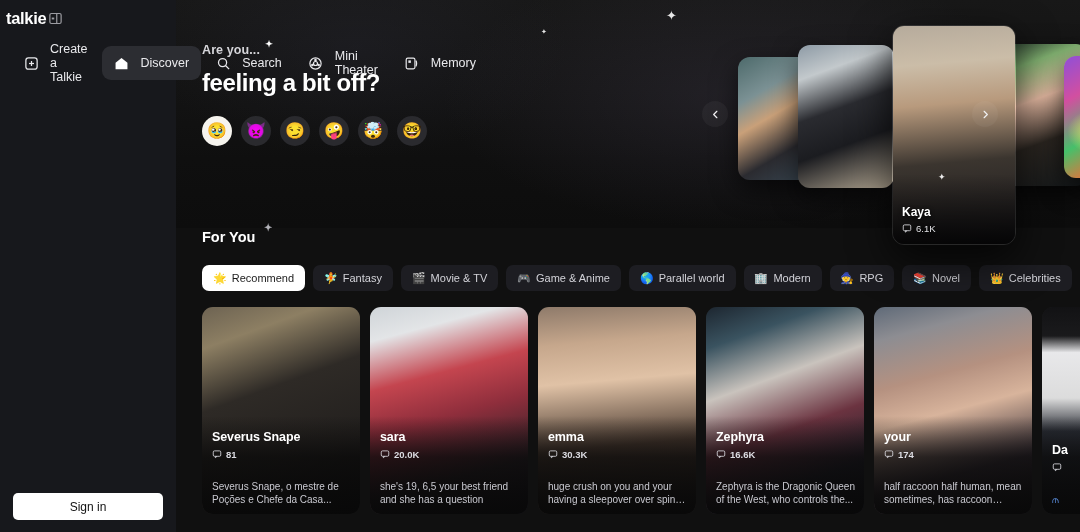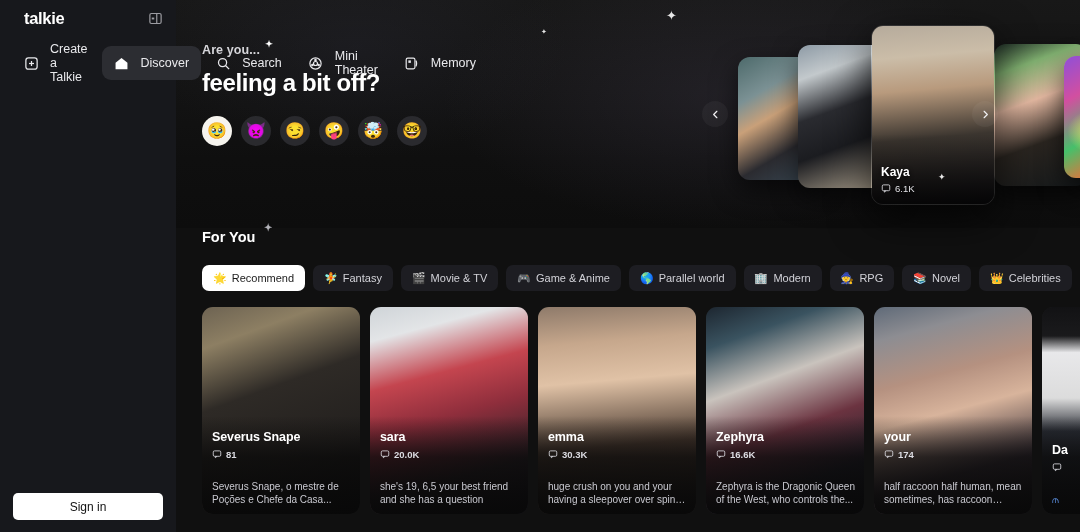--- a/index.html
+++ b/index.html
@@ -11,21 +11,21 @@
     -webkit-font-smoothing:antialiased;
   }
   .app { display:flex; width:1080px; height:532px; position:relative; }
 
   
   .sidebar {
     width:176px; height:532px; background:#17181c;
     display:flex; flex-direction:column; flex:0 0 176px;
     position:relative; z-index:10;
   }
-  .sb-top { display:flex; align-items:center; justify-content:space-between; padding:9px 12px 0 24px; }
+  .sb-top { display:flex; align-items:center; padding:9px 12px 0 6px; }
   .logo { font-size:16.5px; font-weight:700; letter-spacing:-0.3px; color:#fff; }
   .collapse-btn { width:18px; height:18px; display:flex; align-items:center; justify-content:center;
     cursor:pointer; opacity:.75; }
   .nav { margin-top:18px; padding:0 11px; display:flex; flex-direction:row; gap:2px; }
   .nav-item {
     display:flex; align-items:center; gap:11px; height:34px; padding:0 12px;
     border-radius:9px; cursor:pointer; color:#e9e9ec; font-size:12.5px;
   }
   .nav-item.active { background:#2c2d32; }
   .nav-ico { width:16px; height:16px; flex:0 0 16px; display:flex; align-items:center; justify-content:center; }
@@ -63,21 +63,21 @@
   
   .carousel { position:absolute; left:330px; right:0; top:0; height:228px; z-index:3; }
   .cards { position:absolute; inset:0; }
   .ccard {
     position:absolute; border-radius:12px; overflow:hidden;
     box-shadow:0 10px 26px rgba(0,0,0,.62);
   }
   .ccard .ph { width:100%; height:100%; }
   .c1 { left:232px; top:57px; width:82px; height:123px; }
   .c2 { left:292px; top:45px; width:96px; height:143px; }
-  .c3 { left:365px; top:25px; width:124px; height:180px; z-index:5; border:1px solid rgba(255,255,255,.1);
+  .c3 { left:386px; top:25px; width:124px; height:220px; z-index:5; border:1px solid rgba(255,255,255,.1);
         box-shadow:0 14px 40px rgba(0,0,0,.75); }
   .c4 { left:488px; top:44px; width:94px; height:142px; }
   .c5 { left:558px; top:56px; width:78px; height:122px; }
   .ccard-meta { position:absolute; left:9px; bottom:9px; z-index:6; text-shadow:0 1px 4px rgba(0,0,0,.9); }
   .ccard-name { font-size:12px; font-weight:700; color:#fff; }
   .ccard-stat { display:flex; align-items:flex-start; gap:4px; font-size:9.5px; color:#e2e2e6; margin-top:4px; }
   .arrow {
     position:absolute; top:50%; margin-top:-13px; width:26px; height:26px; border-radius:50%;
     background:rgba(255,255,255,.045); display:flex; align-items:center; justify-content:center;
     cursor:pointer; z-index:7;

